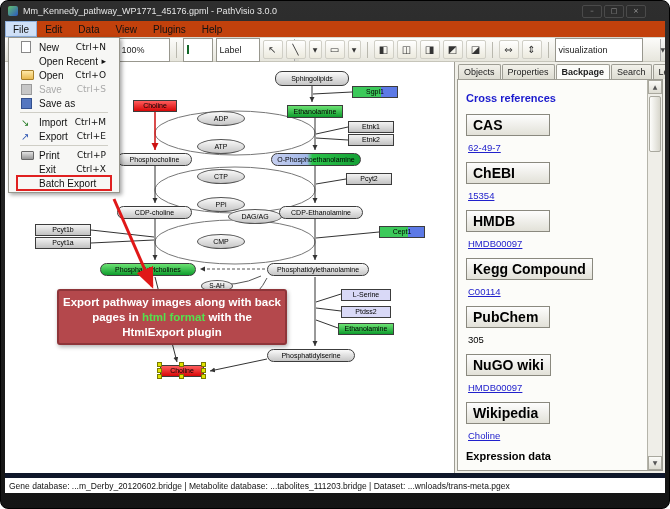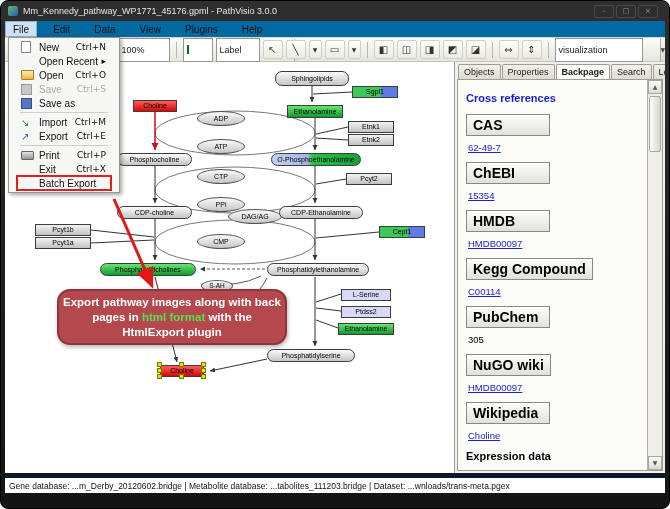--- a/index.html
+++ b/index.html
@@ -1,29 +1,29 @@
 <!DOCTYPE html>
 <html><head>
 <meta charset="utf-8">
 <style>
   *{margin:0;padding:0;box-sizing:border-box;font-family:"Liberation Sans",sans-serif;}
   html,body{width:670px;height:509px;}
   body{position:relative;background:#ffffff;overflow:hidden;}
 
   
   .frame{position:absolute;inset:0;background:linear-gradient(#2e2e2e,#141414);border:1px solid #000;border-radius:8px;}
-  .titlebar{position:absolute;left:0;right:4px;top:0;height:20px;display:flex;align-items:center;padding:0 7px;color:#e6e6e6;font-size:9px;}
+  .titlebar{position:absolute;left:0;right:16px;top:0;height:20px;display:flex;align-items:center;padding:0 7px;color:#e6e6e6;font-size:9px;}
   .title-icon{width:10px;height:10px;border-radius:2px;background:linear-gradient(135deg,#63c06a,#2b57c0);margin-right:5px;flex:none;}
   .win-controls{margin-left:auto;display:flex;gap:2px;}
   .win-btn{width:20px;height:13px;background:#2d2d2d;border:1px solid #4a4a4a;border-radius:2px;color:#9a9a9a;font-size:7px;line-height:11px;text-align:center;font-family:"DejaVu Sans",sans-serif;}
 
   .window-body{position:absolute;left:4px;right:4px;top:20px;bottom:15px;background:#f1f0e9;display:flex;flex-direction:column;overflow:hidden;}
 
   
-  .menubar{height:17px;background:#0369a1;border-bottom:1px solid #d7d6cd;display:flex;font-size:10px;color:#111;flex:none;gap:8px;}
+  .menubar{height:17px;background:#c2410c;border-bottom:1px solid #d7d6cd;display:flex;font-size:10px;color:#111;flex:none;}
   .menu-item{padding:1px 8px;display:flex;align-items:center;}
   .menu-item.active{background:#cfe0f7;border:1px solid #8fb0dd;padding:0 7px;}
 
   
   .toolbar{height:24px;background:linear-gradient(#fcfcfa,#e7e6dd);border-bottom:1px solid #c6c5ba;display:flex;align-items:center;padding:0 5px;gap:3px;font-size:9px;color:#222;flex:none;}
   .tb-btn{width:20px;height:19px;border:1px solid #d0cfc6;border-radius:2px;background:linear-gradient(#ffffff,#eceade);display:flex;align-items:center;justify-content:center;flex:none;}
   .tb-sep{width:1px;height:16px;background:#b9b8ae;margin:0 3px;flex:none;}
   .glyph{font-family:"DejaVu Sans",sans-serif;font-size:10px;color:#333;}
   .combo{background:#fff;border:1px solid #98978e;height:24px;display:flex;align-items:center;font-size:9px;padding-left:3px;flex:none;gap:48px;}
   .combo .arrow{margin-left:4px;align-self:stretch;width:12px;background:linear-gradient(#f6f6f6,#dcdcd4);border-left:1px solid #aaa;display:flex;align-items:center;justify-content:center;font-size:6px;color:#444;font-family:"DejaVu Sans",sans-serif;}
@@ -85,21 +85,21 @@
   .ic-save-icon::before,.ic-save-as-icon::before{content:"";width:9px;height:9px;background:#5577c0;border:1px solid #33508e;display:block;}
   .disabled .ic-save-icon::before{background:#c7c7c7;border-color:#9a9a9a;}
   .ic-import-icon::before{content:"↘";color:#237a23;font-size:10px;font-family:"DejaVu Sans",sans-serif;}
   .ic-export-icon::before{content:"↗";color:#2a52b0;font-size:10px;font-family:"DejaVu Sans",sans-serif;}
   .ic-print-icon::before{content:"";width:11px;height:7px;background:linear-gradient(#e2e2e2,#969696);border:1px solid #666;border-radius:1px;display:block;}
   .fm-label{flex:none;}
   .fm-shortcut{margin-left:auto;font-size:9px;color:inherit;font-family:"DejaVu Sans",sans-serif;}
   .fm-sep{height:1px;background:#cfcec6;margin:2px 3px;}
 
   
-  .annotation{position:absolute;left:57px;top:289px;width:230px;height:56px;z-index:50;border:2px solid #8e3539;border-radius:13px;color:#fff;font-weight:bold;font-size:11.5px;text-align:center;padding-top:4px;line-height:15px;box-shadow:1px 2px 4px rgba(0,0,0,.3);}
+  .annotation{position:absolute;left:57px;top:289px;width:230px;height:56px;z-index:50;border:2px solid #8e3539;border-radius:3px;color:#fff;font-weight:bold;font-size:11.5px;text-align:center;padding-top:4px;line-height:15px;box-shadow:1px 2px 4px rgba(0,0,0,.3);}
   .annotation .hl{font-weight:bold;}
   .arrow-overlay{position:absolute;left:0;top:0;z-index:120;pointer-events:none;}
 </style>
 </head>
 <body>
 
 <div class="frame">
   <div class="titlebar">
     <div class="title-icon"></div>
     <span>Mm_Kennedy_pathway_WP1771_45176.gpml - PathVisio 3.0.0</span>

